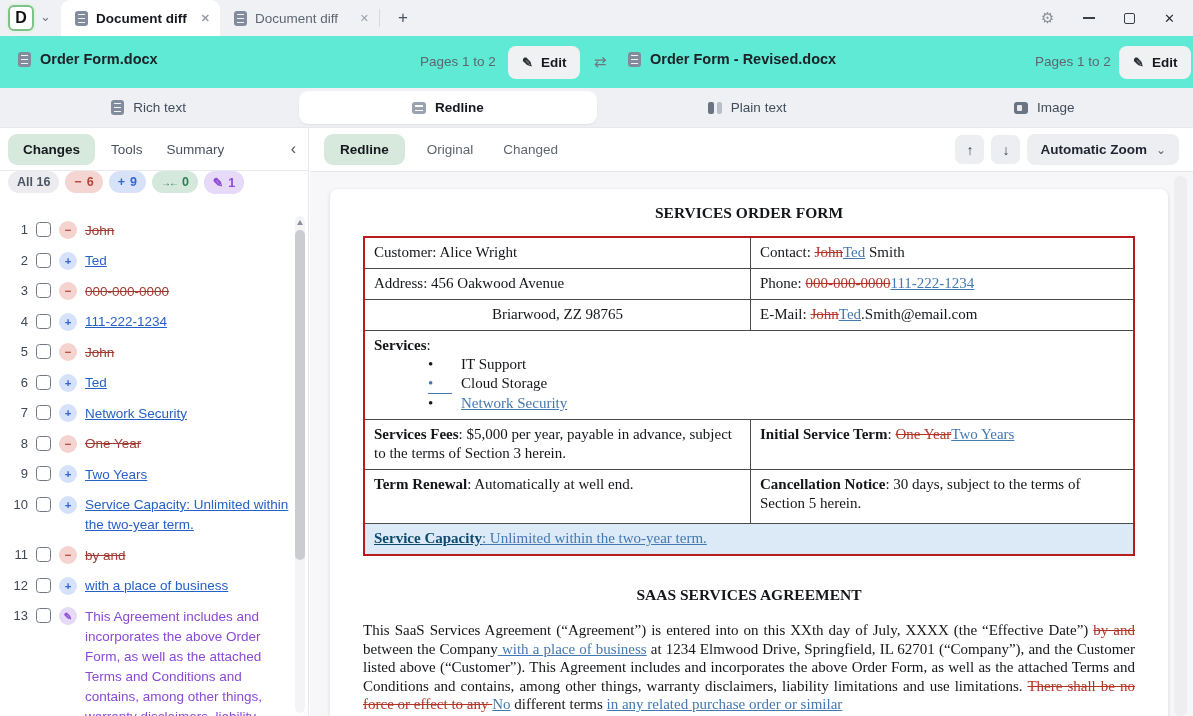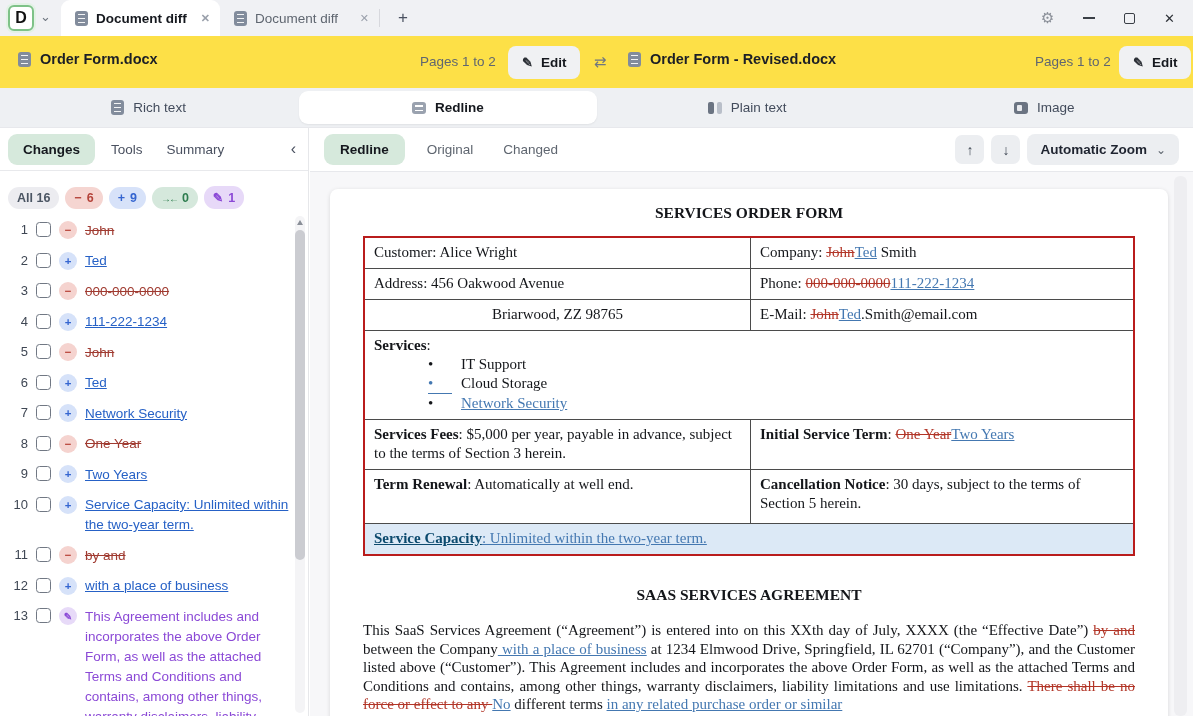--- a/index.html
+++ b/index.html
@@ -20,21 +20,21 @@
   .wtab .x { margin-left:auto; font-size:11px; color:#9aa0ab; }
   .wtab-sep { width:1px; height:18px; background:#d7d8dd; }
   .newtab { font-size:17px; color:#4a5160; margin-left:18px; }
   .win-right { margin-left:auto; display:flex; align-items:center; gap:29px; padding-right:18px; }
   .gear { color:#8a8f98; font-size:15px; }
   .win-min { width:12px; height:2px; background:#3a3f46; }
   .win-max { width:11px; height:11px; border:1.5px solid #3a3f46; border-radius:2px; }
   .win-close { font-size:13px; color:#2c3036; }
 
   
-  .docheader { position:absolute; top:36px; left:0; right:0; height:52px; background:#fde047; }
+  .docheader { position:absolute; top:36px; left:0; right:0; height:52px; background:#5eead4; }
   .docheader .fname { position:absolute; top:15px; display:flex; gap:9px; align-items:center;
     font-weight:bold; font-size:14.5px; color:#1c1f26; }
   .pages { position:absolute; top:18px; color:#5f6670; font-size:13.5px; }
   .editbtn { position:absolute; top:10px; height:33px; display:flex; align-items:center; gap:8px;
     background:#f0f1f3; border-radius:8px; padding:0 14px; font-weight:bold; font-size:13.5px; color:#15181e; }
   .swap { position:absolute; top:17px; color:#6f7680; font-size:15px; }
 
   
   .modetabs { position:absolute; top:88px; left:0; right:0; height:40px; background:#eef0f3;
     display:flex; border-bottom:1px solid #e7e8ec; }
@@ -58,21 +58,21 @@
   .pencil { font-size:13px; color:#2c3036; }
 
   
   .sidebar { position:absolute; top:128px; left:0; width:309px; bottom:0; background:#fff;
     border-right:1px solid #e6e7ea; }
   .sb-tabs { height:43px; display:flex; align-items:center; padding:0 12px 0 8px; border-bottom:1px solid #e8e9ec; }
   .sb-tab { font-size:13.5px; color:#4a5160; margin-right:24px; }
   .sb-tab.active { background:#d6e9dc; border-radius:9px; padding:8px 15px; font-weight:bold;
     color:#15181e; margin-right:16px; }
   .collapse { margin-left:auto; color:#4a5160; font-size:16px; }
-  .filters { height:38px; display:flex; align-items:flex-end; gap:6px; padding:0 8px; }
+  .filters { height:38px; display:flex; align-items:flex-start; gap:6px; padding:0 8px; }
   .pill { border-radius:11px; padding:4px 9px; font-size:12.5px; font-weight:bold; display:flex; align-items:center; gap:5px; }
   .pill-all { background:#ececf0; color:#4b5563; }
   .pill-del { background:#f5d5d1; color:#b4433a; }
   .pill-ins { background:#d7e2f9; color:#3565d0; }
   .pill-mov { background:#d5e8dc; color:#2e7d4f; }
   .pill-edit { background:#e7d9f8; color:#8b49d6; }
   .pill .mv { letter-spacing:-2px; font-size:10px; }
 
   .chlist { position:absolute; top:88px; left:0; right:16px; bottom:0; overflow:hidden;
     display:flex; flex-direction:column; gap:10px; padding:4px 0 0 10px; }
@@ -344,21 +344,21 @@
   </div>
 
   <div class="viewer">
     <div class="page">
       <div class="doc-title">SERVICES ORDER FORM</div>
 
       <table class="doc">
         <tbody>
             <tr>
           <td style="width:50.2%"><span class="seg-n">Customer: Alice Wright</span></td>
-          <td><span class="seg-n">Company: </span><span class="seg-d">John</span><span class="seg-i">Ted</span><span class="seg-n"> Smith</span></td>
+          <td><span class="seg-n">Contact: </span><span class="seg-d">John</span><span class="seg-i">Ted</span><span class="seg-n"> Smith</span></td>
         </tr>
         <tr>
           <td><span class="seg-n">Address: 456 Oakwood Avenue</span></td>
           <td><span class="seg-n">Phone: </span><span class="seg-d">000-000-0000</span><span class="seg-i">111-222-1234</span></td>
         </tr>
         <tr>
           <td class="center"><span class="seg-n">Briarwood, ZZ 98765</span></td>
           <td><span class="seg-n">E-Mail: </span><span class="seg-d">John</span><span class="seg-i">Ted</span><span class="seg-n">.Smith@email.com</span></td>
         </tr>
         <tr>

